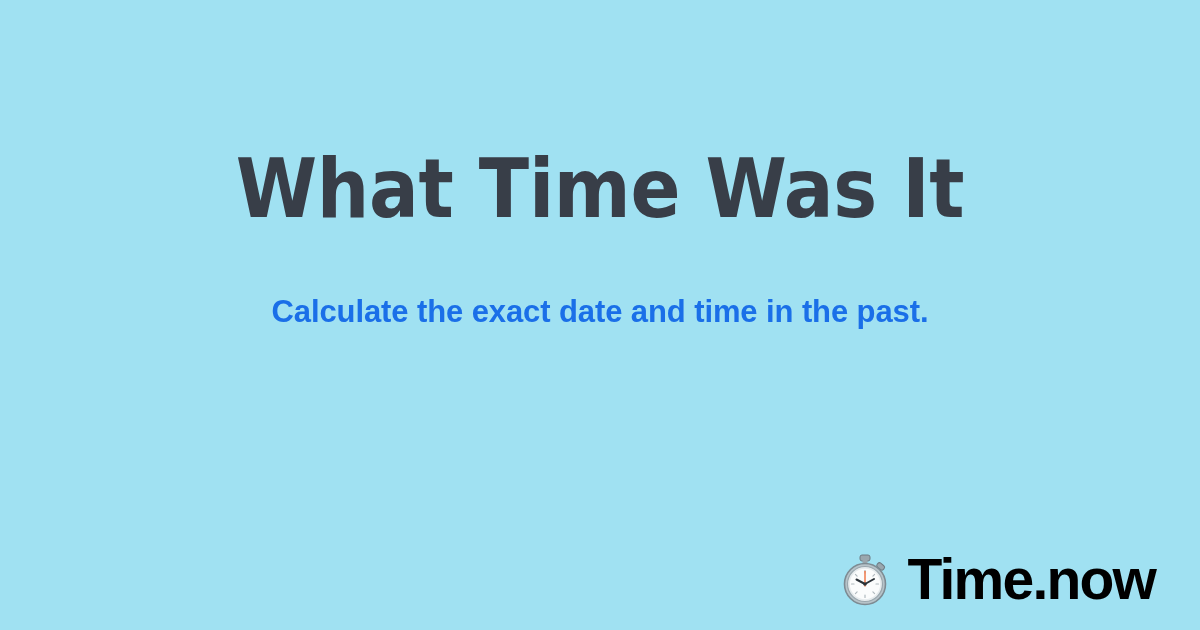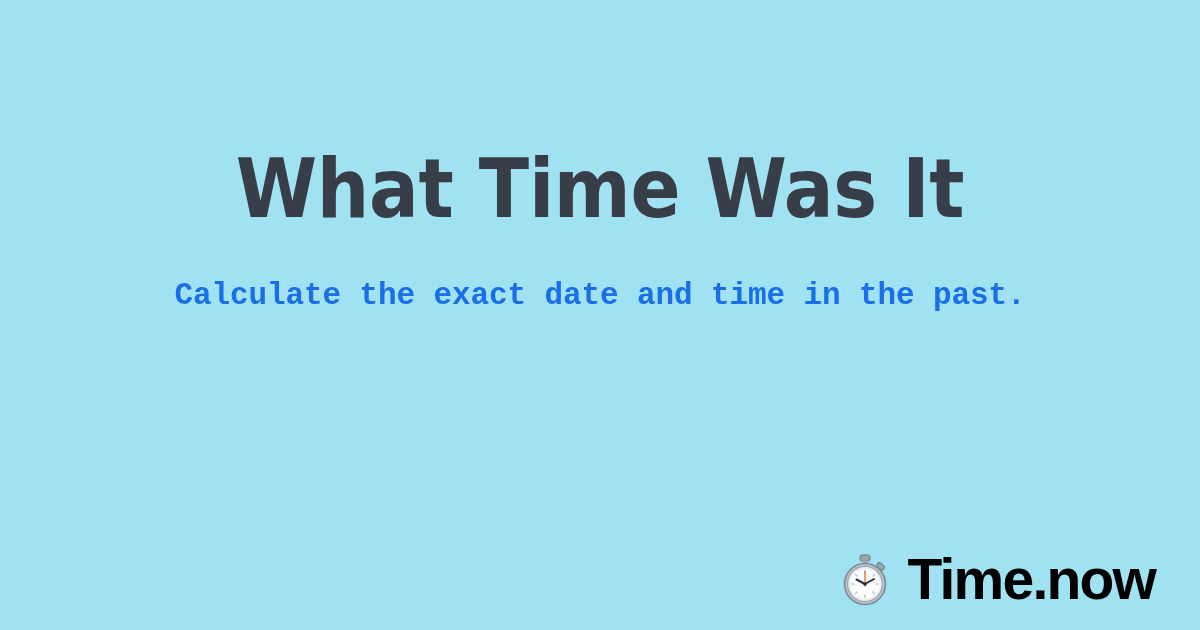--- a/index.html
+++ b/index.html
@@ -30,42 +30,42 @@
     width: 1200px;
     height: 470px;
     display: flex;
     flex-direction: column;
     align-items: center;
     justify-content: center;
     text-align: center;
   }
 
   #headline {
-    margin: 0;
+    margin: 16px;
     padding: 0;
     color: #383e48;
     font-family: "DejaVu Sans Condensed", "DejaVu Sans", sans-serif;
     font-stretch: condensed;
     font-weight: 700;
     font-size: 82px;
     line-height: 80px;
     letter-spacing: -0.3px;
     max-width: 860px;
   }
   #headline .hl-line {
     display: block;
     white-space: nowrap;
   }
 
   #subtitle {
     margin: 8px;
     padding: 0;
     margin-top: 50px;
     color: #1a6fe8;
-    font-family: Liberation Mono, monospace;
+    font-family: Liberation Sans, sans-serif;
     font-stretch: condensed;
     font-weight: 700;
     font-size: 31px;
     line-height: 34px;
     letter-spacing: -0.1px;
     white-space: nowrap;
   }
 
   
   #brand {

